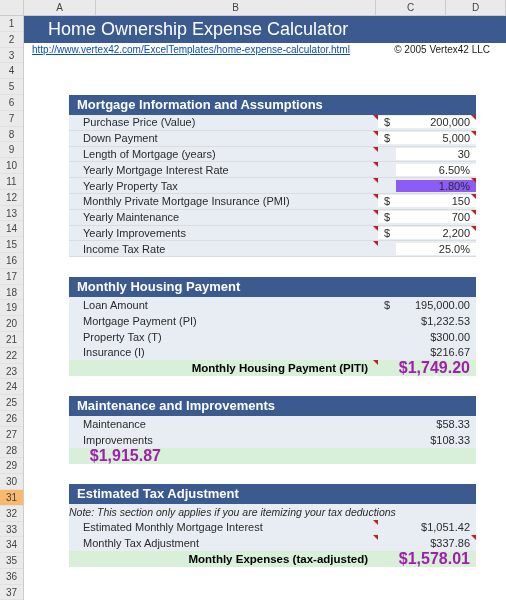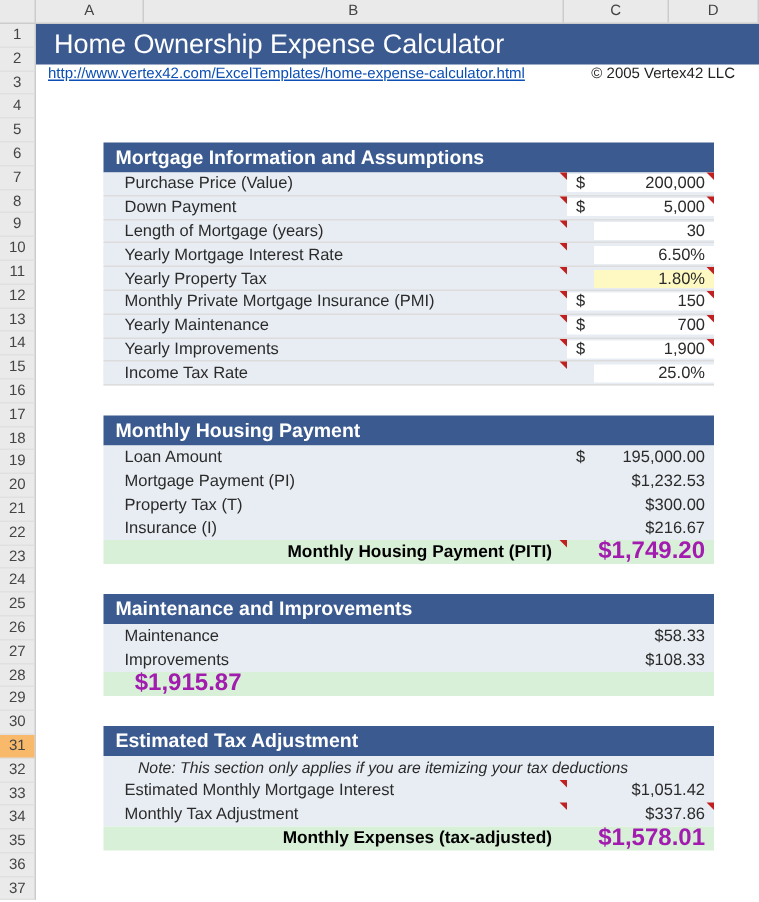--- a/index.html
+++ b/index.html
@@ -45,21 +45,21 @@
   .sheet {
     position: absolute;
     left: 24px; top: 16px;
     width: 482px;
   }
   .title-bar {
     background: #3b5a8f;
     color: #fff;
     font-size: 18px;
     font-family: Arial, sans-serif;
-    padding: 3px 8px 4px 12px;
+    padding: 3px 8px 4px 24px;
     height: 27px;
   }
   .linkrow {
     display: flex;
     justify-content: space-between;
     padding: 1px 16px 2px 8px;
     height: 16px;
   }
   .linkrow a { color: #0b4fb5; text-decoration: underline; font-size: 10px; }
   .copyright { font-size: 10px; color: #222; }
@@ -117,21 +117,21 @@
   .marker.mv { right: 0px; }
   .totalrow {
     background: #d8efd8;
     font-weight: bold;
   }
   .totalrow .label { text-align: right; padding-right: 10px; font-size: 11.5px; color:#000;}
   .totalrow .val { font-size: 16px; color:#a21caf;}
   .sub-body .row .label { }
   .note-row {
     font-style: italic;
-    padding: 2px 23px;
+    padding: 2px 0;
     color: #2b2b2b;
     font-size: 10.5px;
     background: #e8edf3;
   }
 </style>
 </head>
 <body>
 
 <div class="col-headers">
   <div class="rowh"></div>
@@ -217,42 +217,42 @@
         </div>
         <div class="row">
           <div class="label">Yearly Mortgage Interest Rate</div>
           <div class="cur" style="background: rgb(255, 255, 255);"></div>
           <div class="val" style="background: rgb(255, 255, 255);">6.50%</div>
           <div class="marker ml"></div>
         </div>
         <div class="row">
           <div class="label">Yearly Property Tax</div>
           <div class="cur" style="background: rgb(255, 255, 255);"></div>
-          <div class="val" style="background: #fef9c3;">1.80%</div>
+          <div class="val" style="background: #8b5cf6;">1.80%</div>
           <div class="marker ml"></div>
           <div class="marker mv"></div>
         </div>
         <div class="row">
           <div class="label">Monthly Private Mortgage Insurance (PMI)</div>
           <div class="cur" style="background: rgb(255, 255, 255);">$</div>
           <div class="val" style="background: rgb(255, 255, 255);">150</div>
           <div class="marker ml"></div>
           <div class="marker mv"></div>
         </div>
         <div class="row">
           <div class="label">Yearly Maintenance</div>
           <div class="cur" style="background: rgb(255, 255, 255);">$</div>
           <div class="val" style="background: rgb(255, 255, 255);">700</div>
           <div class="marker ml"></div>
           <div class="marker mv"></div>
         </div>
         <div class="row">
           <div class="label">Yearly Improvements</div>
           <div class="cur" style="background: rgb(255, 255, 255);">$</div>
-          <div class="val" style="background: rgb(255, 255, 255);">1,900</div>
+          <div class="val" style="background: rgb(255, 255, 255);">2,200</div>
           <div class="marker ml"></div>
           <div class="marker mv"></div>
         </div>
         <div class="row">
           <div class="label">Income Tax Rate</div>
           <div class="cur" style="background: rgb(255, 255, 255);"></div>
           <div class="val" style="background: rgb(255, 255, 255);">25.0%</div>
           <div class="marker ml"></div>
         </div>
       </div>

